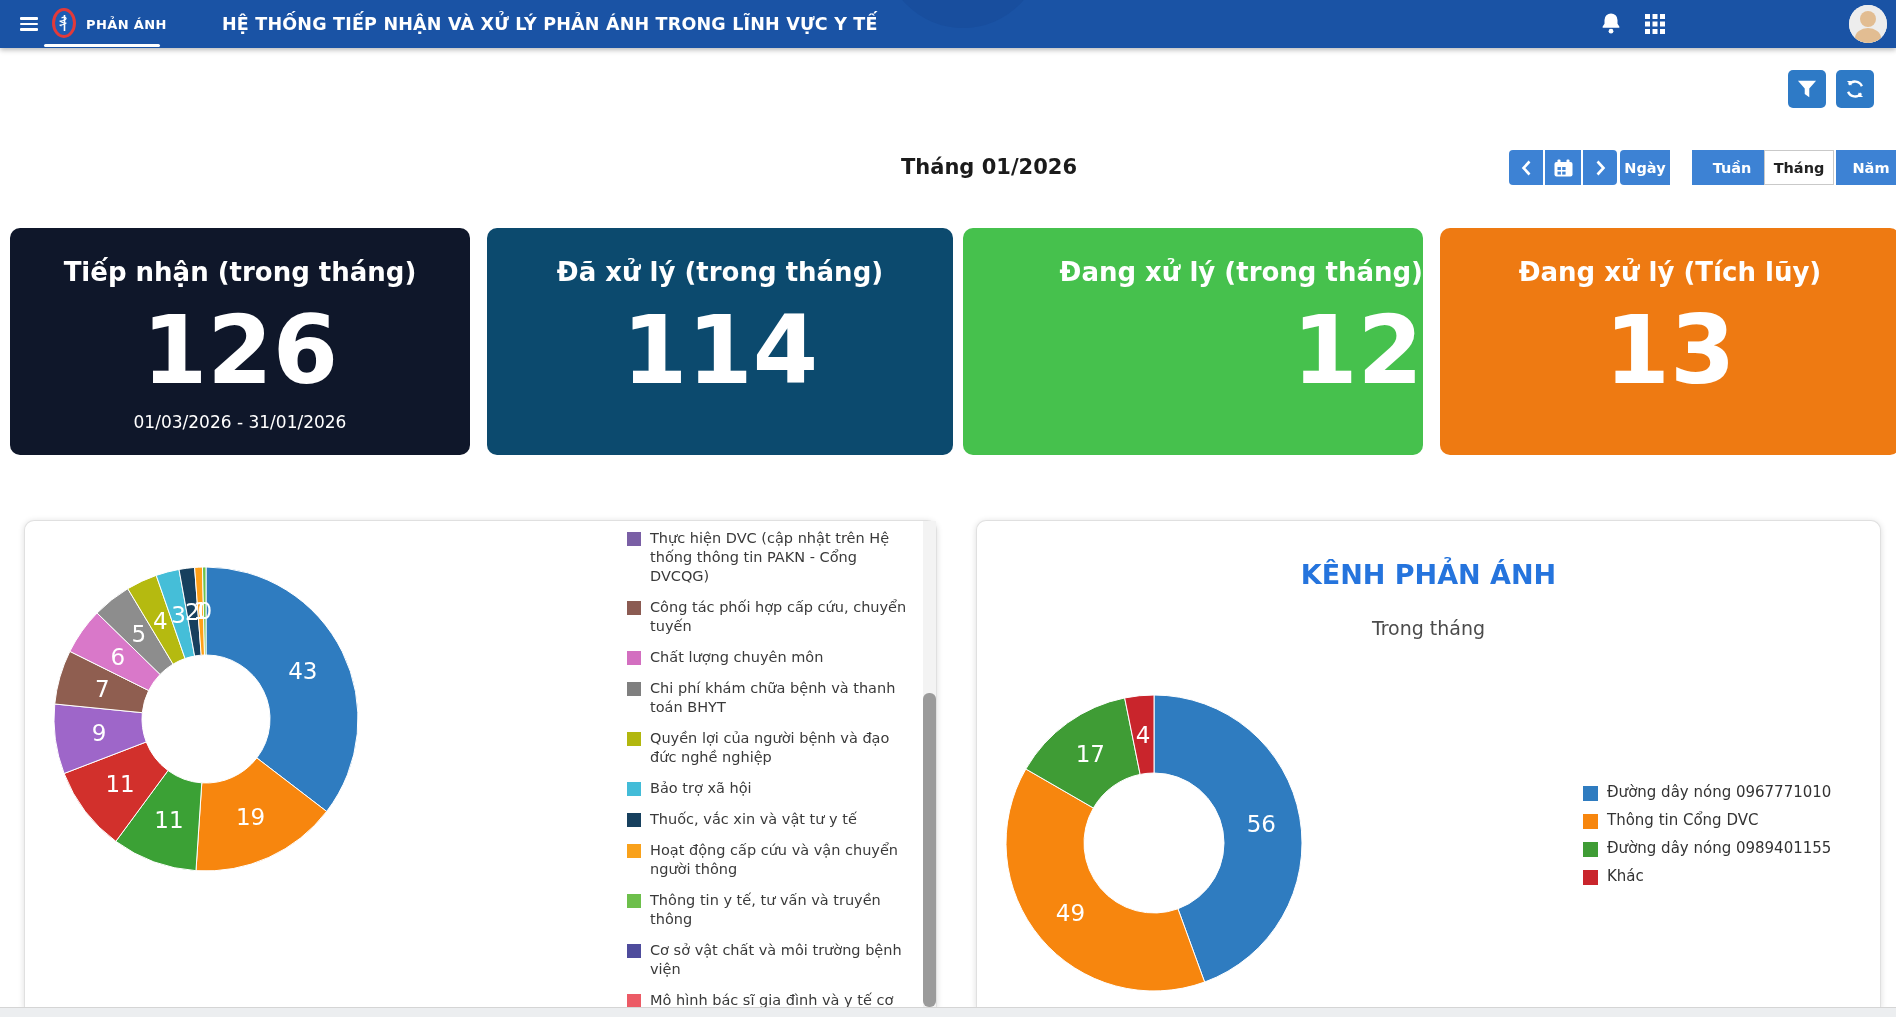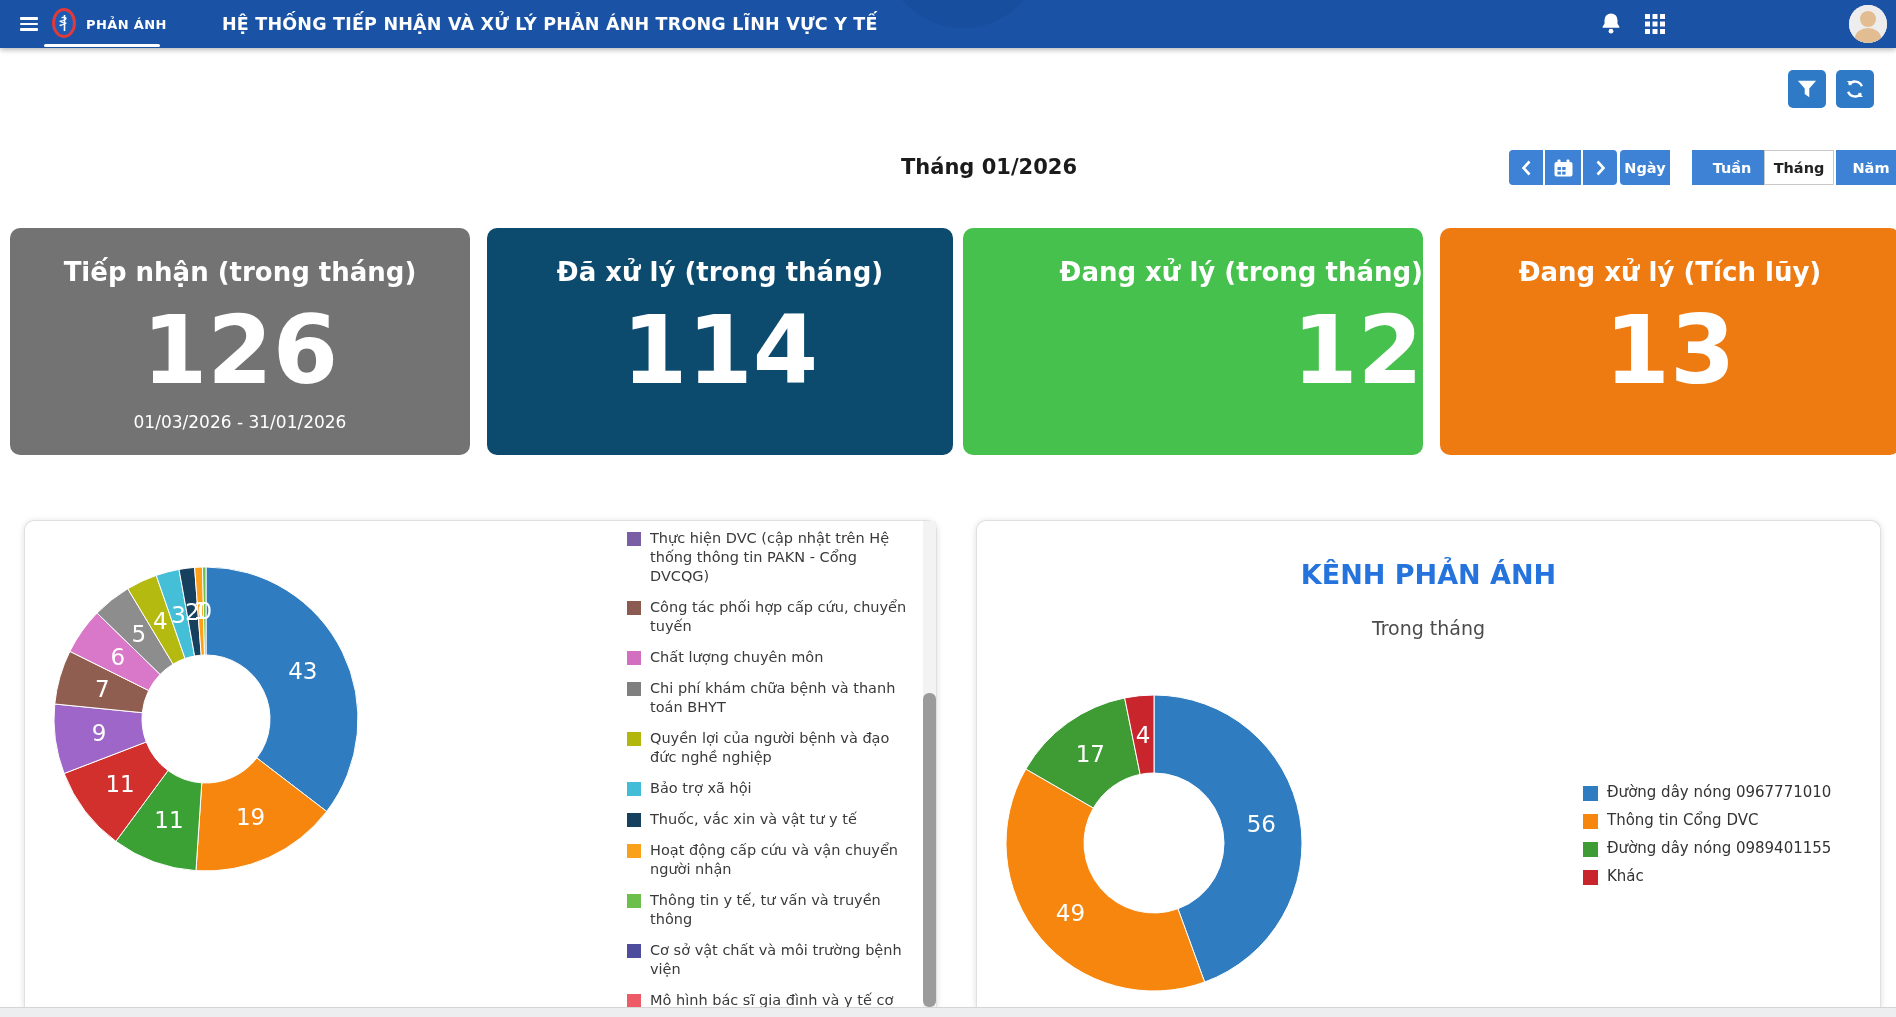--- a/index.html
+++ b/index.html
@@ -142,21 +142,21 @@
   <svg width="11" height="16" viewBox="0 0 11 16">
       <polyline points="2.5,1.5 8.5,8 2.5,14.5" stroke="#fff" stroke-width="2.6" fill="none"></polyline>
     </svg>
 </button>
 
 <button class="dbtn" style="left:1620px;width:50px;border-radius:4px 0 0 4px">Ngày</button>
 <button class="dbtn" style="left:1692px;width:80px">Tuần</button>
 <button class="dbtn active" style="left:1764px;width:70px">Tháng</button>
 <button class="dbtn" style="left:1836px;width:70px;border-radius:0 4px 4px 0">Năm</button>
 
-<div class="stat-card" style="left: 10px; background: #737373;">
+<div class="stat-card" style="left: 10px; background: #0f172a;">
   <div class="stat-title">Tiếp nhận (trong tháng)</div>
   <div class="stat-value">126</div>
   <div class="stat-sub">01/03/2026 - 31/01/2026</div>
 </div>
 <div class="stat-card" style="left: 487px; background: #0c4a6e; padding-left: 6px;">
   <div class="stat-title">Đã xử lý (trong tháng)</div>
   <div class="stat-value">114</div>
 </div>
 <div class="stat-card" style="left: 963px; background: rgb(70, 193, 77); text-align: right;">
   <div class="stat-title">Đang xử lý (trong tháng)</div>
@@ -220,21 +220,21 @@
       <div class="lgd-row">
         <span class="lgd-sw" style="background: rgb(67, 188, 216); height: 14px; width: 14px;"></span>
         <span class="lgd-lb">Bảo trợ xã hội</span>
       </div>
       <div class="lgd-row">
         <span class="lgd-sw" style="background: rgb(23, 64, 94); height: 14px; width: 14px;"></span>
         <span class="lgd-lb">Thuốc, vắc xin và vật tư y tế</span>
       </div>
       <div class="lgd-row">
         <span class="lgd-sw" style="background: rgb(249, 161, 27); height: 14px; width: 14px;"></span>
-        <span class="lgd-lb">Hoạt động cấp cứu và vận chuyển người nhận</span>
+        <span class="lgd-lb">Hoạt động cấp cứu và vận chuyển người thông</span>
       </div>
       <div class="lgd-row">
         <span class="lgd-sw" style="background: rgb(109, 191, 75); height: 14px; width: 14px;"></span>
         <span class="lgd-lb">Thông tin y tế, tư vấn và truyền thông</span>
       </div>
       <div class="lgd-row">
         <span class="lgd-sw" style="background: rgb(78, 76, 156); height: 14px; width: 14px;"></span>
         <span class="lgd-lb">Cơ sở vật chất và môi trường bệnh viện</span>
       </div>
       <div class="lgd-row">

